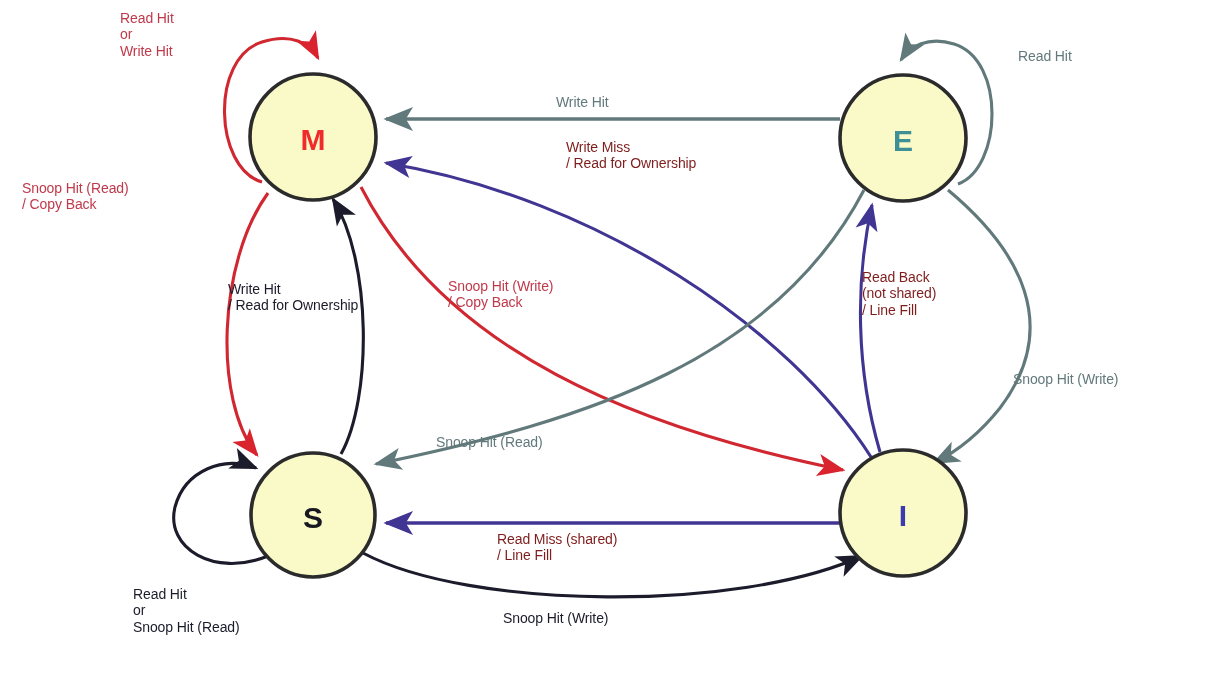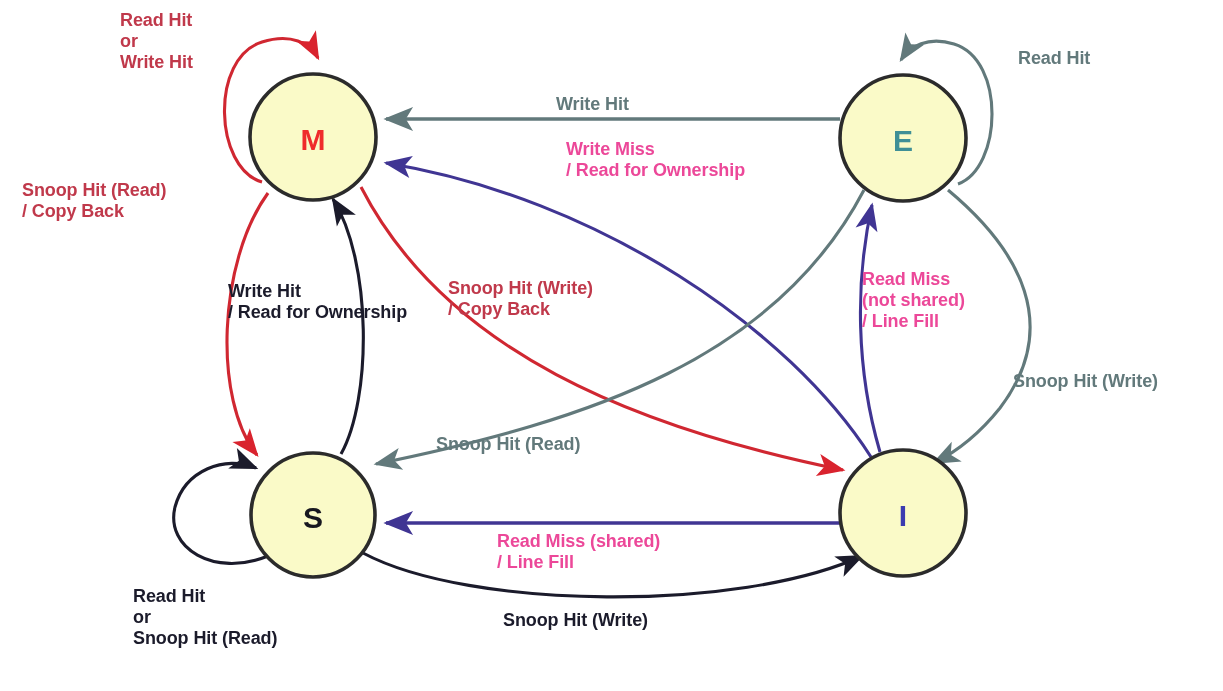--- a/index.html
+++ b/index.html
@@ -4,25 +4,25 @@
 <title>MESI State Diagram</title>
 <style>
   html,body{margin:0;padding:0;background:#ffffff;}
   body{width:1223px;height:691px;overflow:hidden;
        font-family:"Liberation Sans","DejaVu Sans",sans-serif;}
   #stage{position:relative;width:1223px;height:691px;background:#fff;}
   svg#graph{position:absolute;left:0;top:0;width:1223px;height:691px;}
   .node-letter{font-family:"Liberation Sans","DejaVu Sans",sans-serif;
                font-weight:bold;font-size:30px;text-anchor:middle;
                dominant-baseline:central;}
-  .edge-label{position:absolute;font-weight:bold;font-size:18px;
+  .edge-label{position:absolute;font-weight:normal;font-size:14px;
               line-height:1.17;white-space:pre;letter-spacing:-0.1px;}
   .lbl-red{color:#c0394b;}
   .lbl-teal{color:#62797b;}
-  .lbl-purple{color:#ec4899;}
+  .lbl-purple{color:#7f1d1d;}
   .lbl-black{color:#1b1b2b;}
 </style>
 </head>
 <body>
 
 <div id="stage">
 
   <svg id="graph" viewBox="0 0 1223 691">
     <defs>
       <marker id="ah-red" markerWidth="11" markerHeight="11" refX="8.6" refY="4" orient="auto" markerUnits="strokeWidth">
@@ -105,21 +105,21 @@
 
   <div class="edge-label lbl-red" style="left:22px;   top:180px;">Snoop Hit (Read)
 / Copy Back</div>
 
   <div class="edge-label lbl-black" style="left:228px;  top:281px;">Write Hit
 / Read for Ownership</div>
 
   <div class="edge-label lbl-red" style="left:448px;  top:278px;">Snoop Hit (Write)
 / Copy Back</div>
 
-  <div class="edge-label lbl-purple" style="left:862px;  top:269px;">Read Miss
+  <div class="edge-label lbl-purple" style="left:862px;  top:269px;">Read Back
 (not shared)
 / Line Fill</div>
 
   <div class="edge-label lbl-teal" style="left:1013px; top:371px;">Snoop Hit (Write)</div>
 
   <div class="edge-label lbl-teal" style="left:436px;  top:434px;">Snoop Hit (Read)</div>
 
   <div class="edge-label lbl-purple" style="left:453px;  top:531px;margin-left:44px;">Read Miss (shared)
 / Line Fill</div>
 

